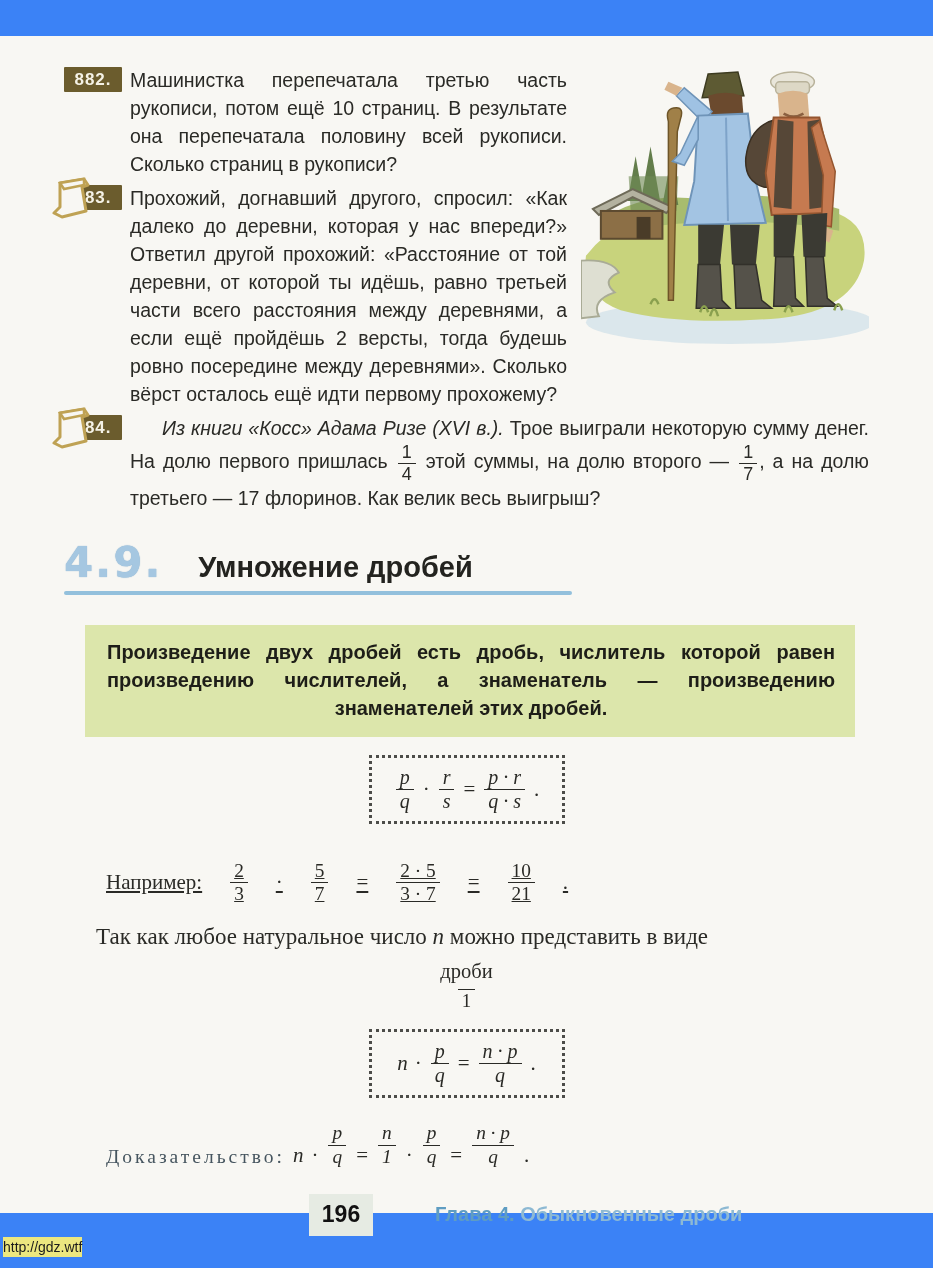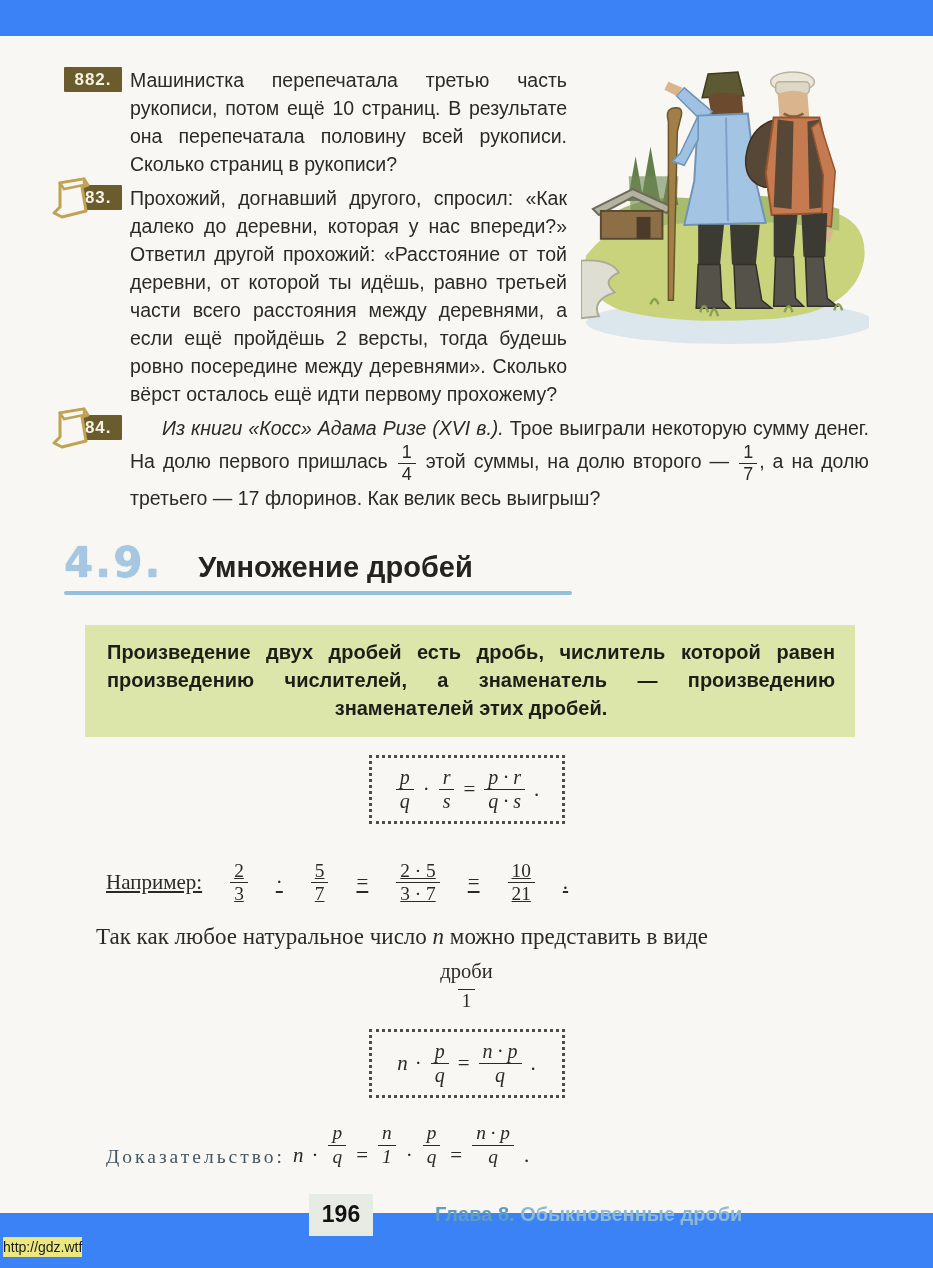--- a/index.html
+++ b/index.html
@@ -256,20 +256,20 @@
       <span class="frac var">
           <span class="n">n · p</span>
           <span class="d">q</span>
         </span>
         <span>.</span>
     </div>
 
     <div class="footer">
       <div class="pagenum">196</div>
       <div class="chapter">
-        <span class="ch-label">Глава 8.</span>
+        <span class="ch-label">Глава 4.</span>
         <span class="ch-title">Обыкновенные дроби</span>
       </div>
     </div>
   </div>
 
   <div class="url-badge">http://gdz.wtf</div>
 </div>
 
 </body></html>

